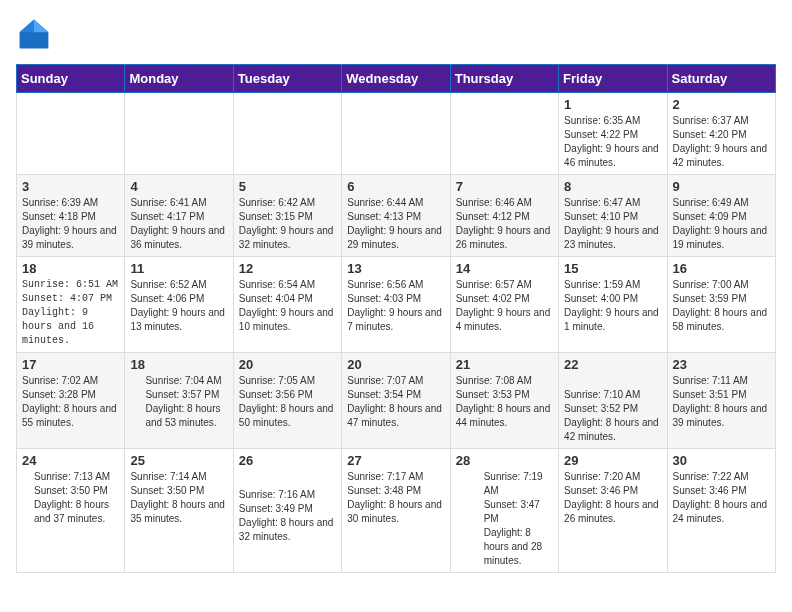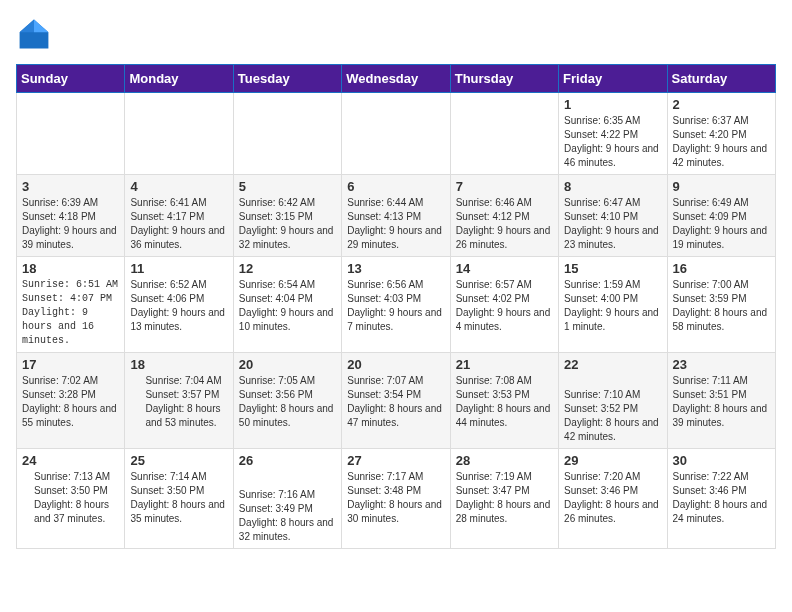--- a/index.html
+++ b/index.html
@@ -291,21 +291,21 @@
 Daylight: 8 hours and 32 minutes.</div>
         </td>
         <td>
           <span class="day-number">27</span>
           <div class="day-info" style="white-space: pre-line;">Sunrise: 7:17 AM
 Sunset: 3:48 PM
 Daylight: 8 hours and 30 minutes.</div>
         </td>
         <td>
           <span class="day-number">28</span>
-          <div class="day-info" style="white-space: pre-line;">Sunrise: 7:19 AM
+          <div class="day-info" style="white-space: pre-line; margin-left: 28px;">Sunrise: 7:19 AM
 Sunset: 3:47 PM
 Daylight: 8 hours and 28 minutes.</div>
         </td>
         <td>
           <span class="day-number">29</span>
           <div class="day-info" style="white-space: pre-line;">Sunrise: 7:20 AM
 Sunset: 3:46 PM
 Daylight: 8 hours and 26 minutes.</div>
         </td>
         <td>

